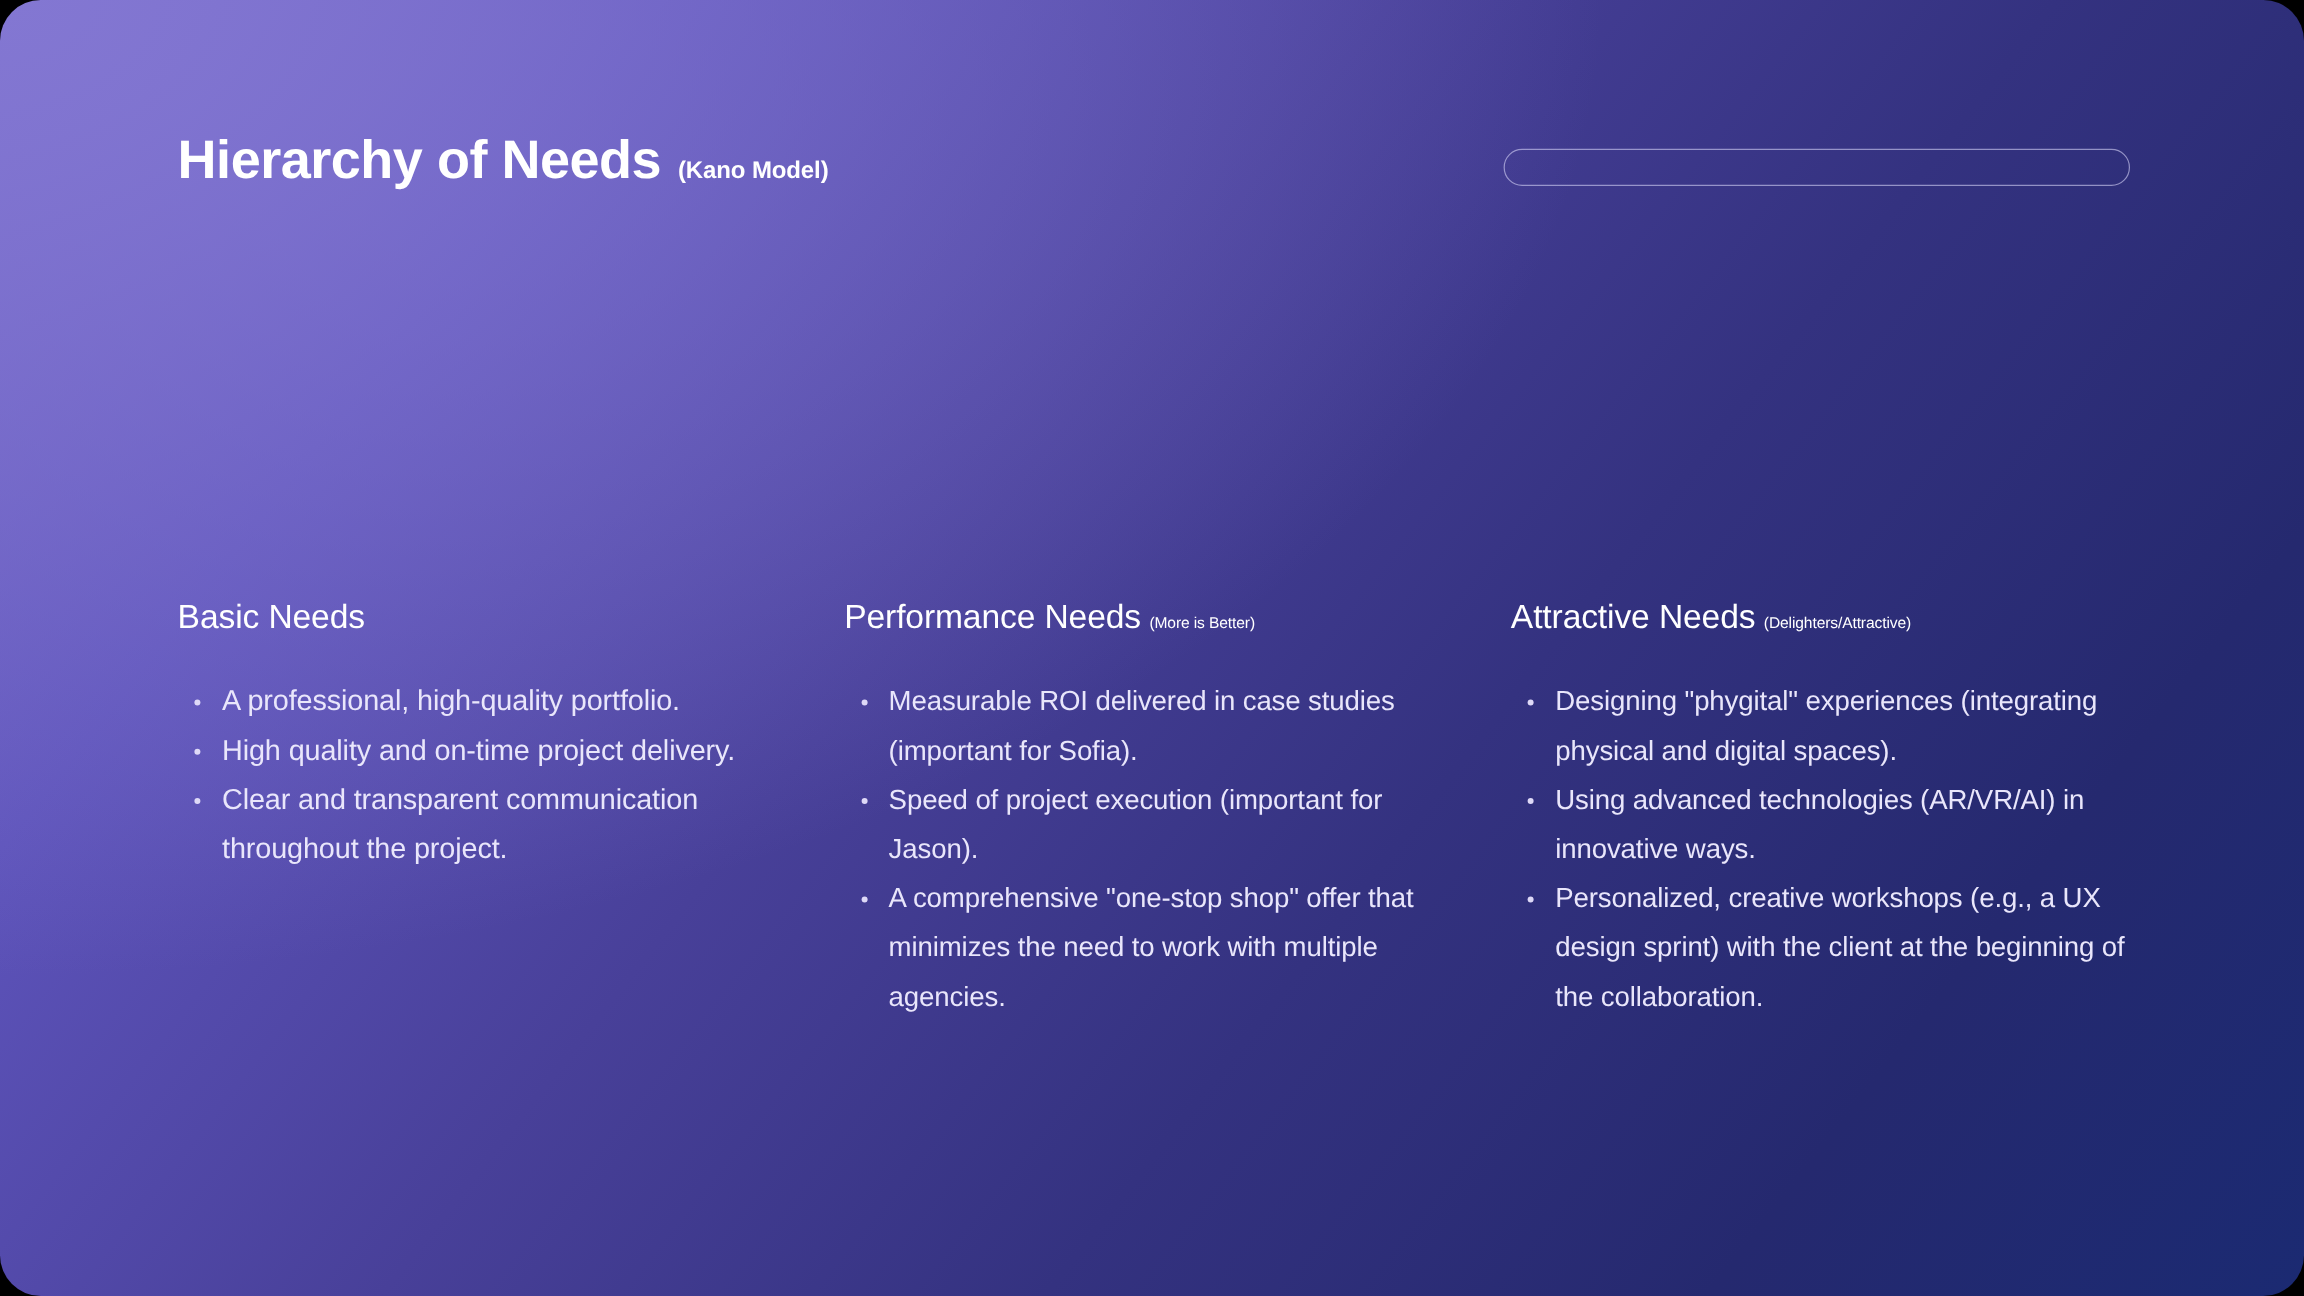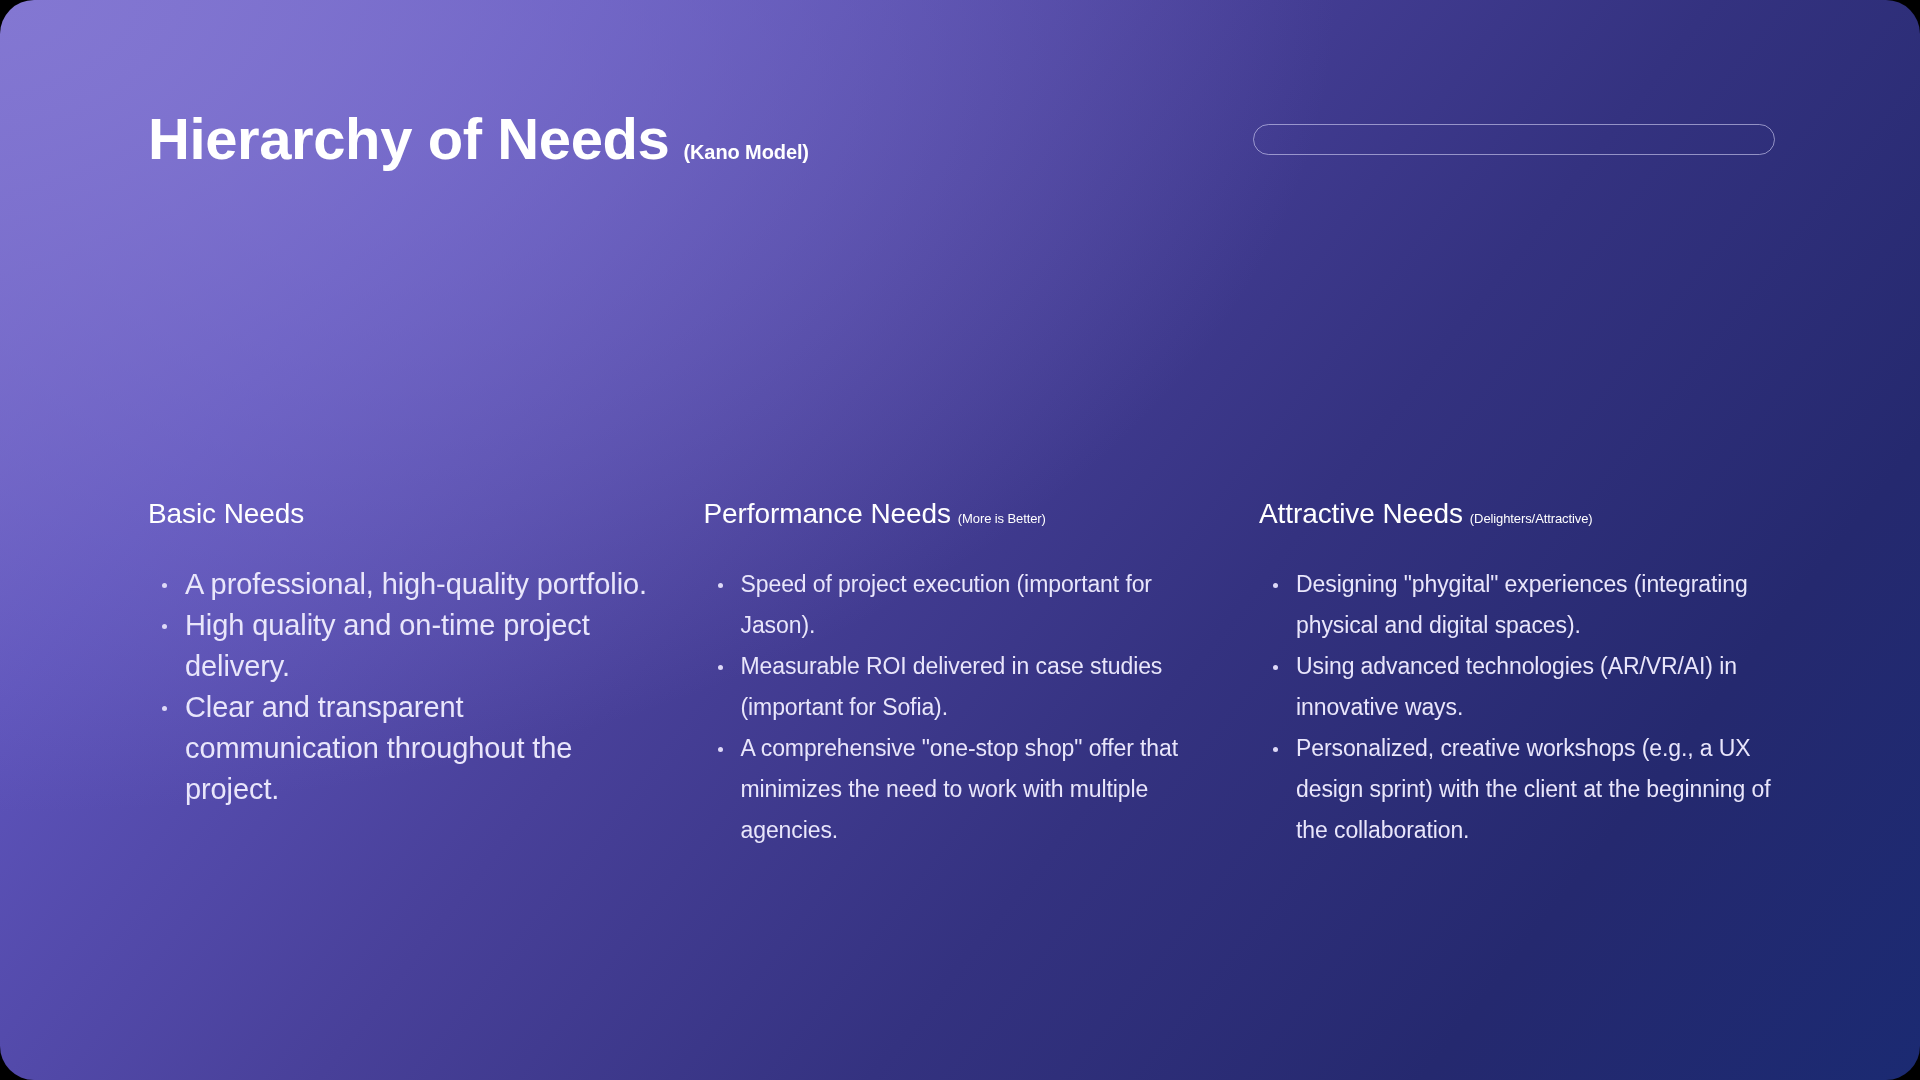--- a/index.html
+++ b/index.html
@@ -32,21 +32,21 @@
   .header {
     position: absolute;
     left: 148px;
     top: 110px;
     display: flex;
     align-items: baseline;
     gap: 14px;
     white-space: nowrap;
   }
   .title-main {
-    font-size: 58px;
+    font-size: 45px;
     font-weight: 700;
     color: #ffffff;
     letter-spacing: -0.4px;
     line-height: 1;
   }
   .title-sub {
     font-size: 20px;
     font-weight: 700;
     color: #ffffff;
     letter-spacing: -0.1px;
@@ -104,21 +104,21 @@
 
   .bullet-list {
     list-style: none;
     margin: 0;
     padding: 0;
   }
   .bullet-item {
     position: relative;
     padding-left: 37px;
     margin-bottom: 0;
-    font-size: 29px;
+    font-size: 24px;
     line-height: 41px;
     color: #e9e6fb;
     letter-spacing: -0.1px;
   }
   .bullet-item .dot {
     position: absolute;
     left: 14px;
     top: 19px;
     width: 5px;
     height: 5px;
@@ -152,22 +152,22 @@
         <li class="bullet-item"><span class="dot"></span><span>High quality and on-time project delivery.</span></li>
         <li class="bullet-item"><span class="dot"></span><span>Clear and transparent communication throughout the project.</span></li>
       </ul>
     </div>
 
     <div class="column col-2">
       <div class="col-heading">
         <span class="col-heading-main">Performance Needs</span><span class="col-heading-sub">(More is Better)</span>
       </div>
       <ul class="bullet-list">
+        <li class="bullet-item"><span class="dot"></span><span>Measurable ROI delivered in case studies (important for Sofia).</span></li>
         <li class="bullet-item"><span class="dot"></span><span>Speed of project execution (important for Jason).</span></li>
-        <li class="bullet-item"><span class="dot"></span><span>Measurable ROI delivered in case studies (important for Sofia).</span></li>
         <li class="bullet-item"><span class="dot"></span><span>A comprehensive "one-stop shop" offer that minimizes the need to work with multiple agencies.</span></li>
       </ul>
     </div>
 
     <div class="column col-3">
       <div class="col-heading">
         <span class="col-heading-main">Attractive Needs</span><span class="col-heading-sub">(Delighters/Attractive)</span>
       </div>
       <ul class="bullet-list">
         <li class="bullet-item"><span class="dot"></span><span>Designing "phygital" experiences (integrating physical and digital spaces).</span></li>

